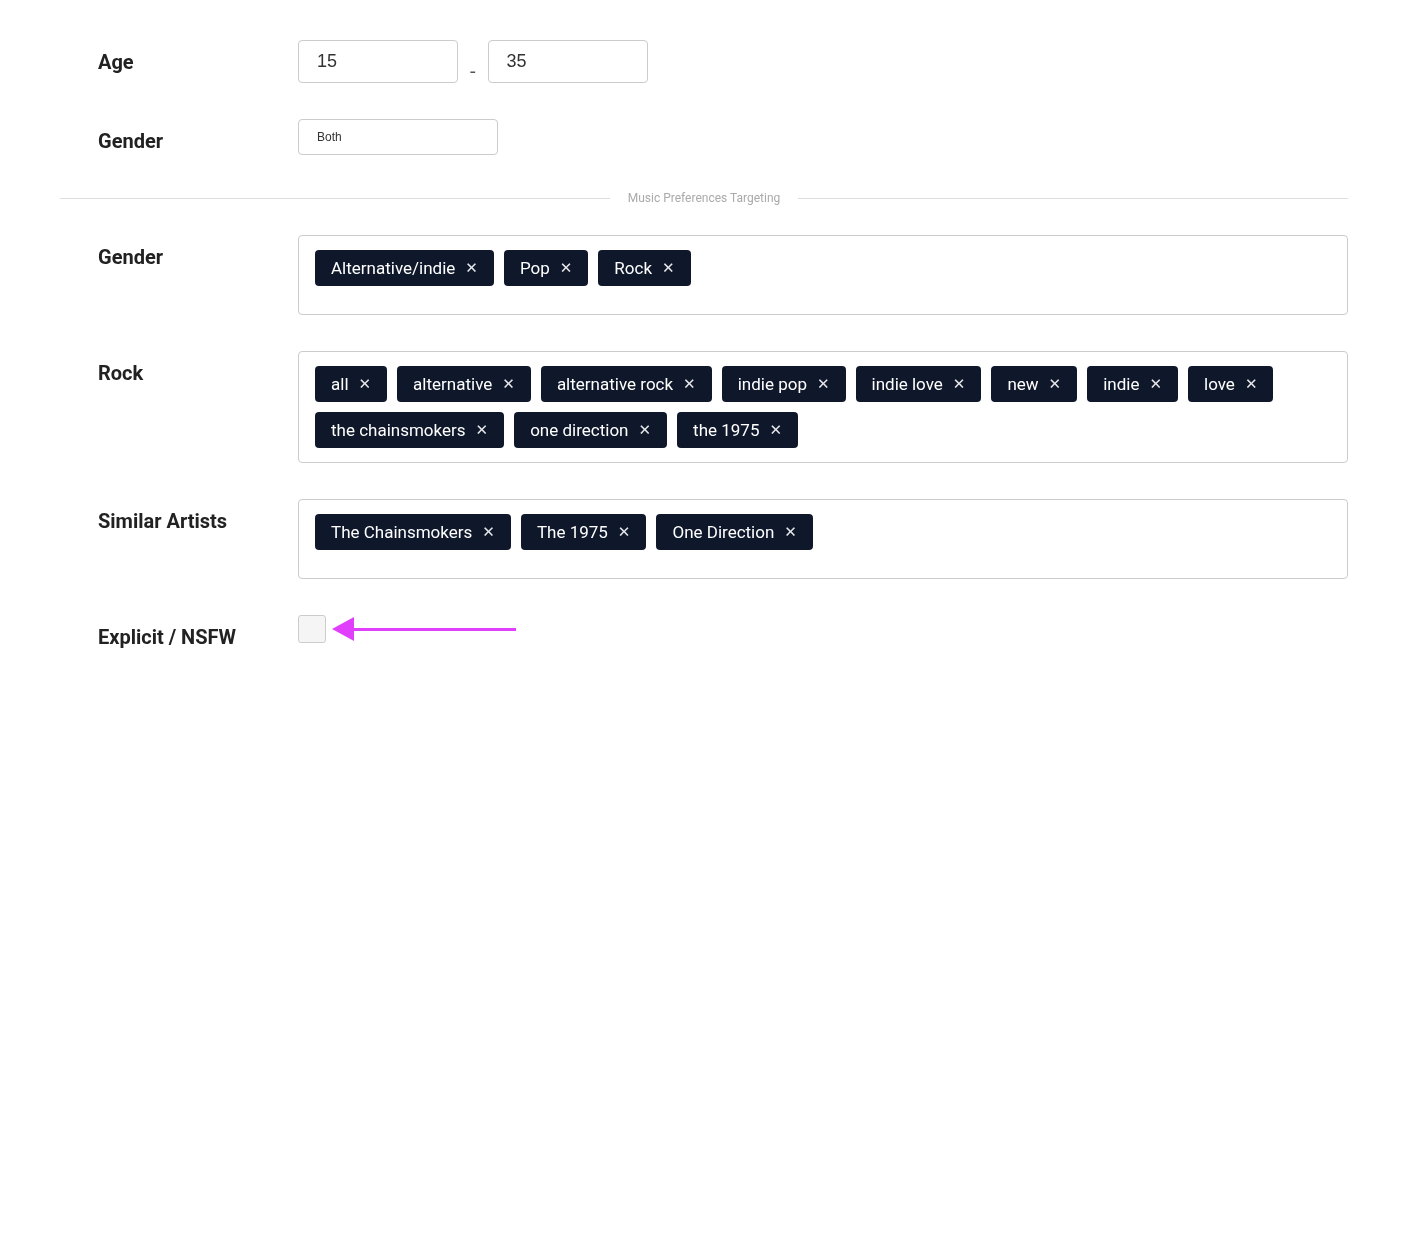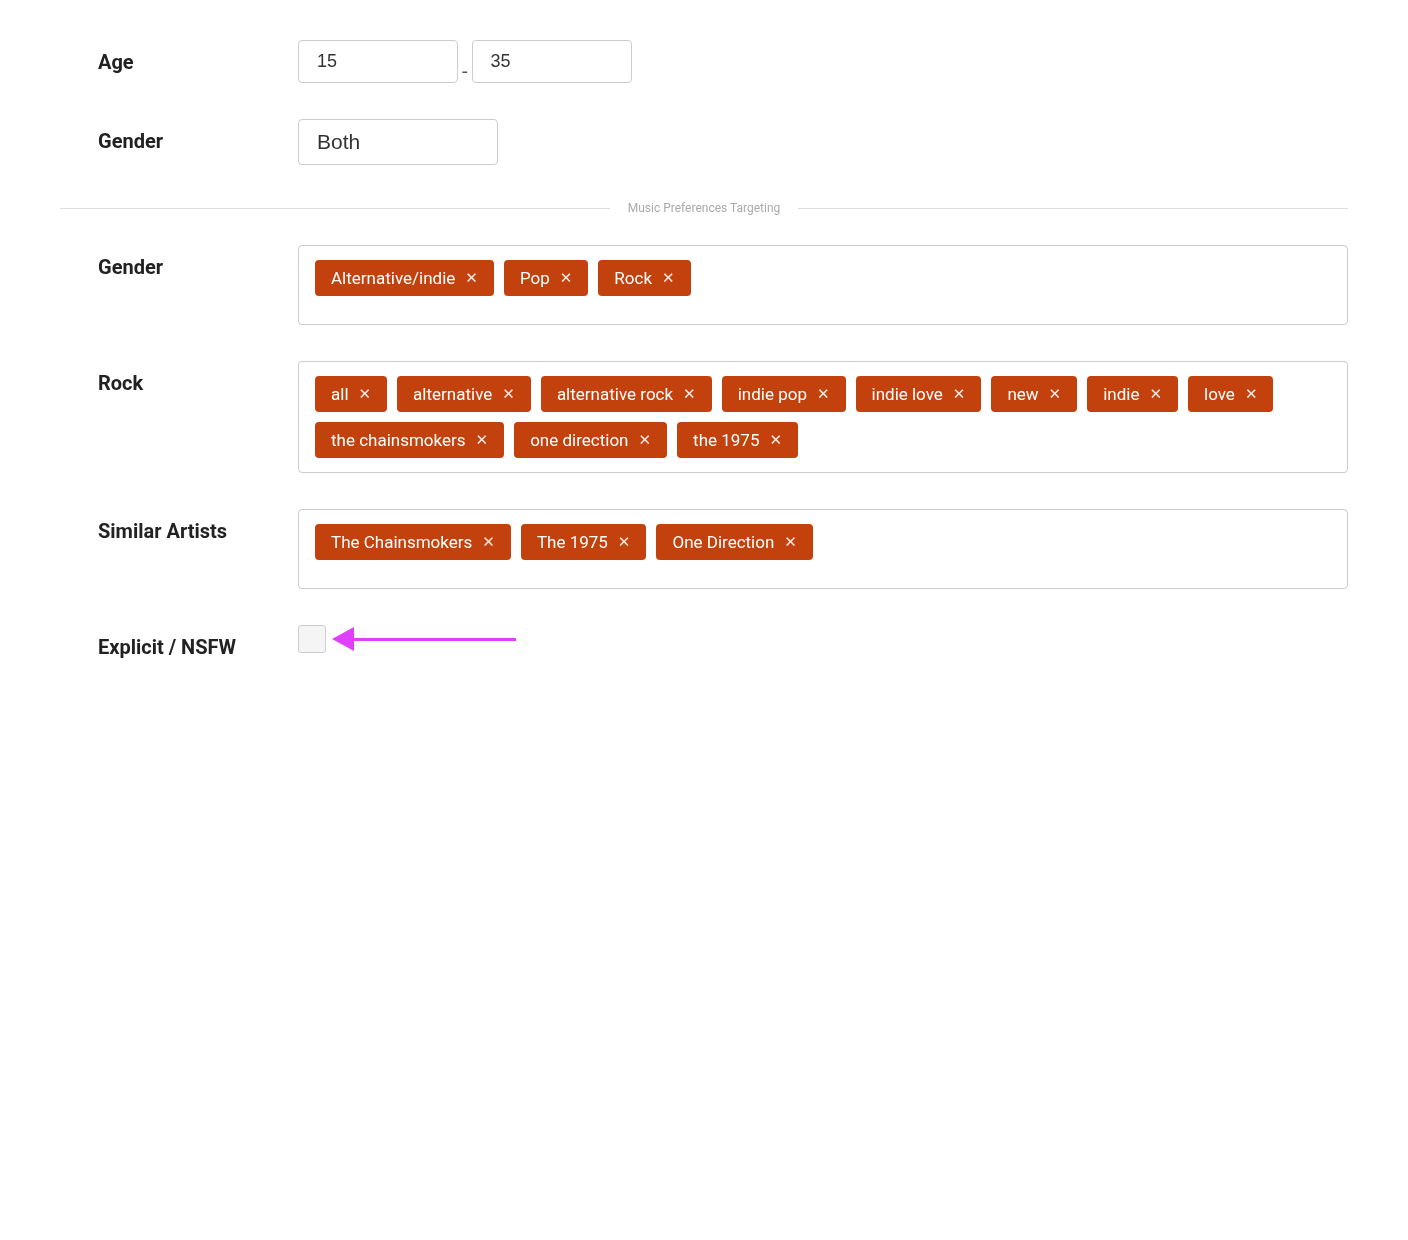--- a/index.html
+++ b/index.html
@@ -21,40 +21,40 @@
       min-width: 200px;
       padding-top: 10px;
       margin-left: 38px;
     }
     .form-control {
       flex: 1;
     }
     .age-inputs {
       display: flex;
       align-items: flex-end;
-      gap: 4px;
+      gap: 12px;
     }
     .age-input {
       border: 1.5px solid #ccc;
       border-radius: 4px;
       padding: 10px 18px;
       font-size: 18px;
       width: 160px;
       color: #333;
       background: #fff;
     }
     .age-separator {
       font-size: 20px;
       color: #555;
     }
     .gender-input {
       border: 1.5px solid #ccc;
       border-radius: 4px;
       padding: 10px 18px;
-      font-size: 21px;
+      font-size: 12px;
       width: 200px;
       color: #333;
       background: #fff;
     }
     .section-divider {
       display: flex;
       align-items: center;
       margin: 10px 0 30px 0;
     }
     .section-divider::before,
@@ -73,21 +73,21 @@
       border: 1.5px solid #ccc;
       border-radius: 4px;
       padding: 14px 16px;
       min-height: 80px;
       display: flex;
       flex-wrap: wrap;
       gap: 10px;
       align-content: flex-start;
     }
     .tag-chip {
-      background: #c2410c;
+      background: #0f172a;
       color: #fff;
       border-radius: 4px;
       padding: 8px 16px;
       font-size: 17px;
       display: flex;
       align-items: center;
       gap: 10px;
       cursor: pointer;
     }
     .tag-chip .close-x {

